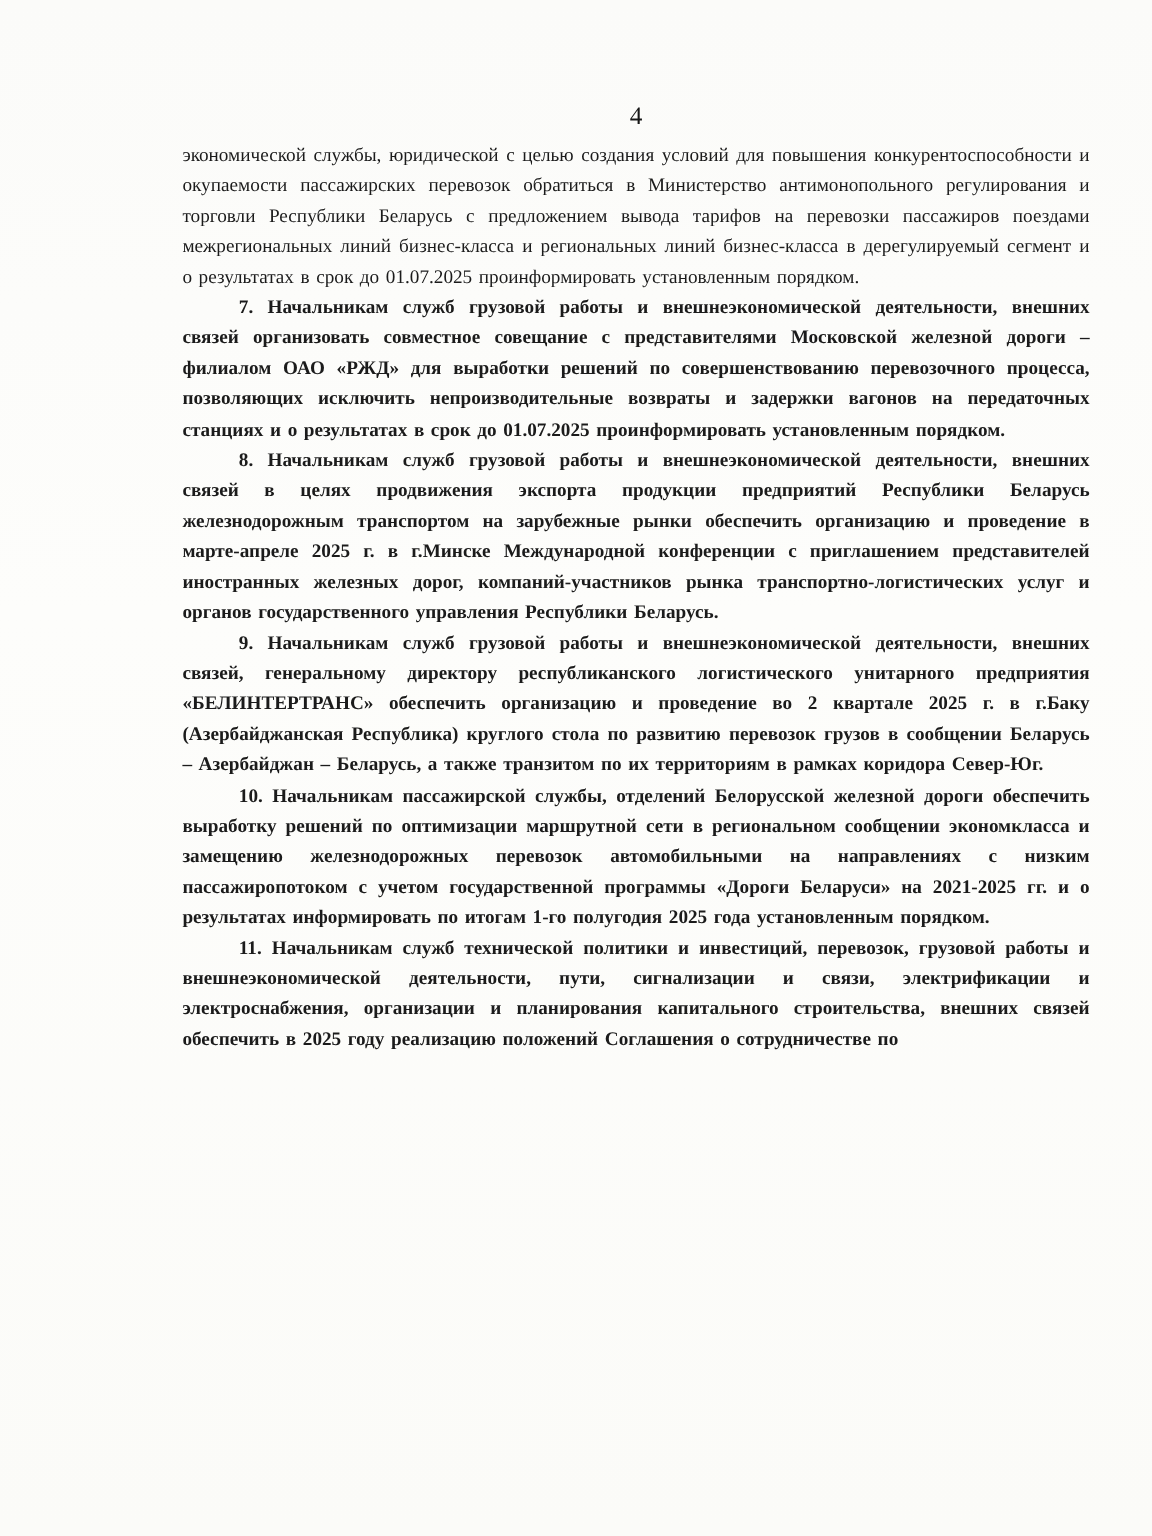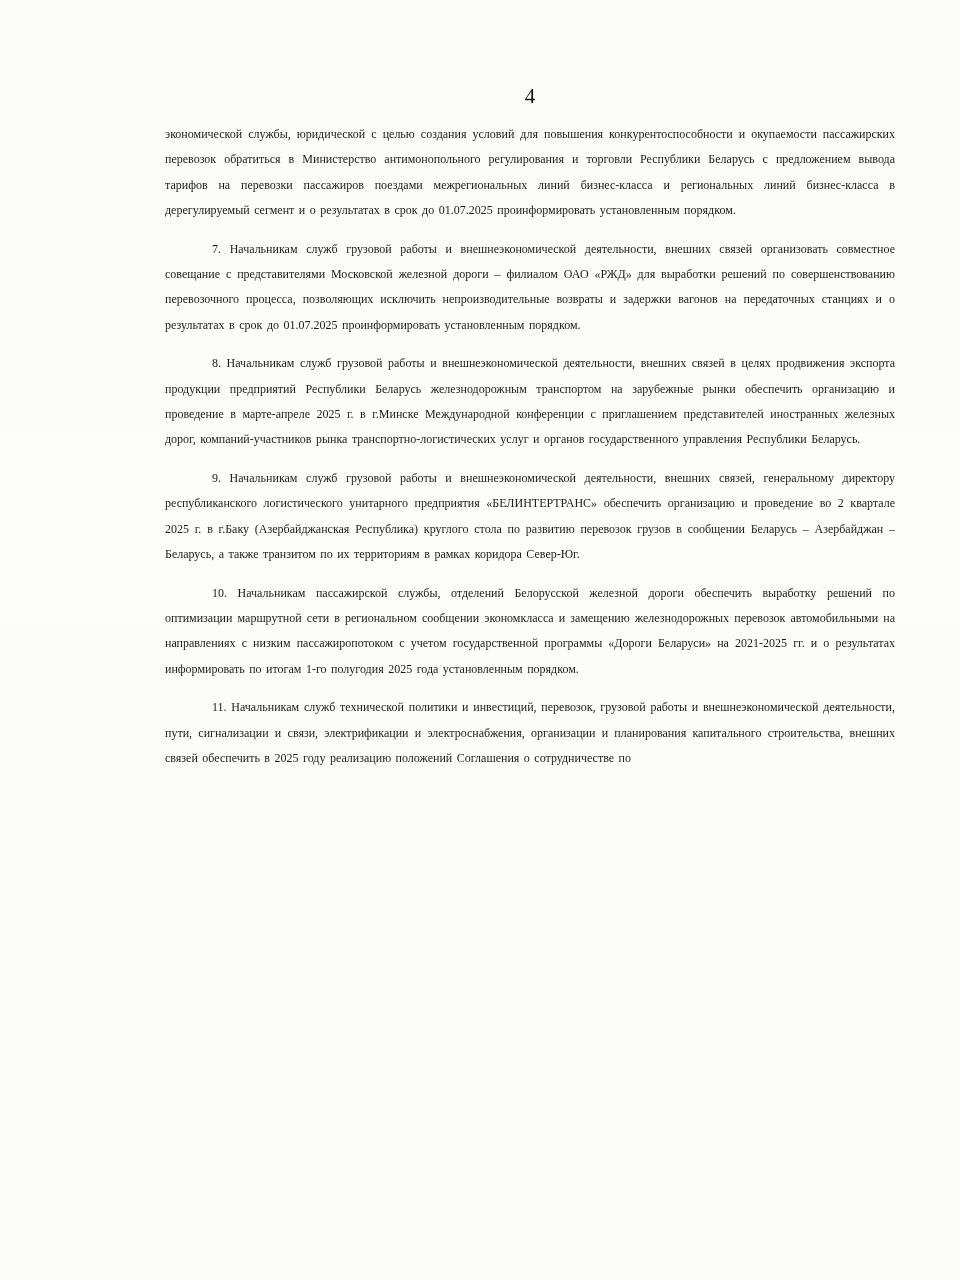--- a/index.html
+++ b/index.html
@@ -25,30 +25,31 @@
     width: 756px;
   }
   .page-number {
     text-align: center;
     font-size: 21px;
     line-height: 25px;
     margin: 0 0 8px 0;
     color: #161616;
   }
   .body-text p {
-    margin: 13px;
-    font-size: 12px;
+    margin: 0;
+    font-size: 16px;
     line-height: 25.4px;
     text-align: justify;
     text-justify: inter-word;
     word-spacing: 1.5px;
     color: #1b1b1b;
   }
   .body-text p.indent {
     text-indent: 47px;
+    font-weight: bold;
   }
 </style>
 </head>
 <body>
 
 <div class="sheet">
   <div class="textblock">
     <div class="page-number">4</div>
     <div class="body-text">
       <p>экономической службы, юридической с целью создания условий для повышения конкурентоспособности и окупаемости пассажирских перевозок обратиться в Министерство антимонопольного регулирования и торговли Республики Беларусь с предложением вывода тарифов на перевозки пассажиров поездами межрегиональных линий бизнес-класса и региональных линий бизнес-класса в дерегулируемый сегмент и о результатах в срок до 01.07.2025 проинформировать установленным порядком.</p>

